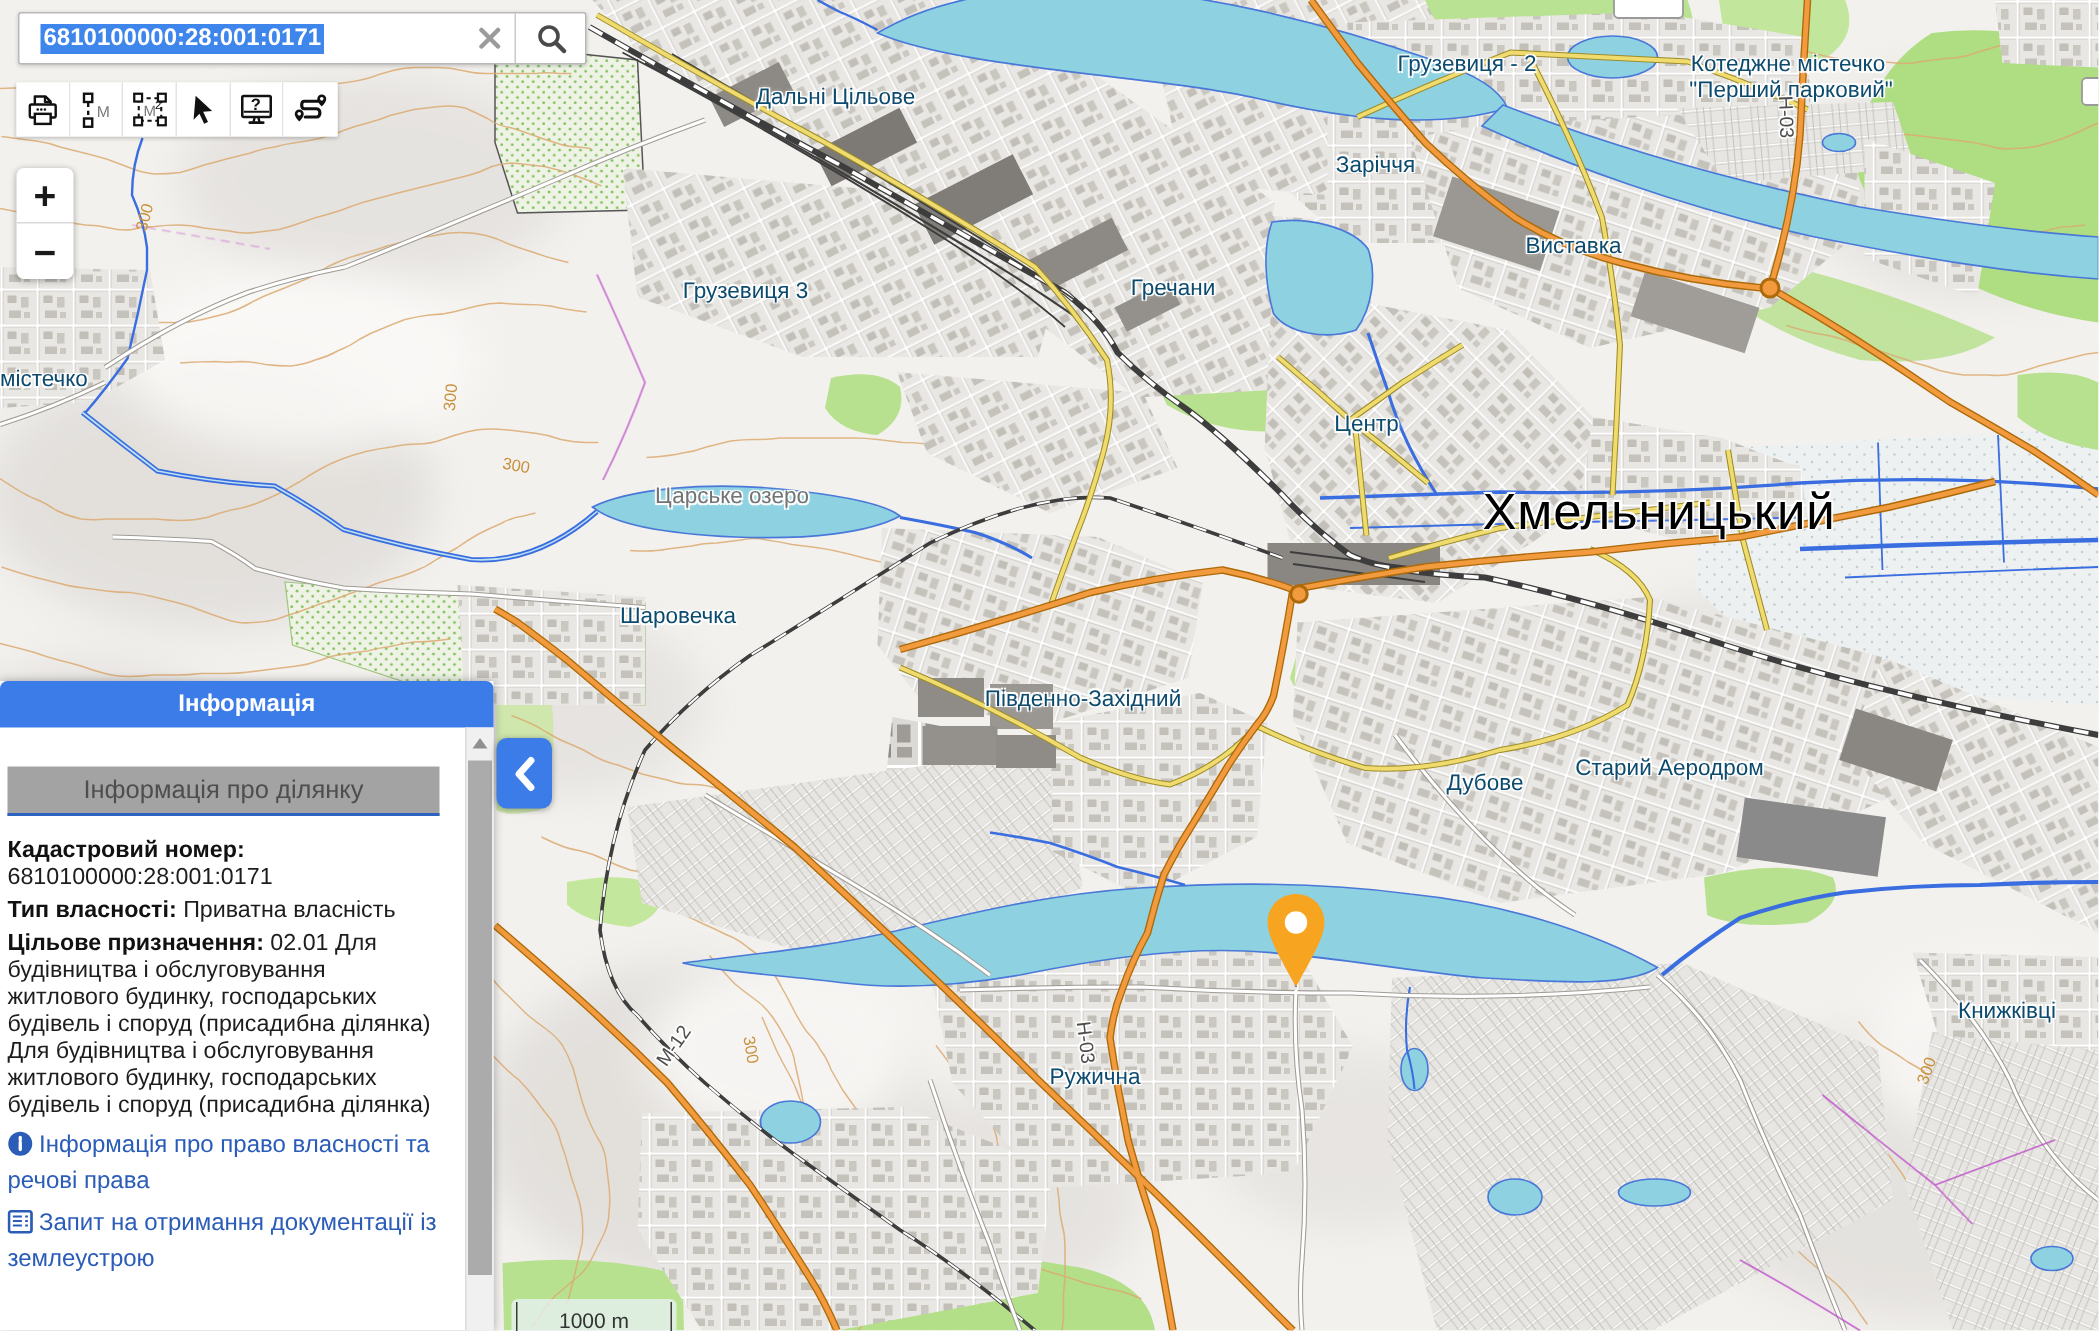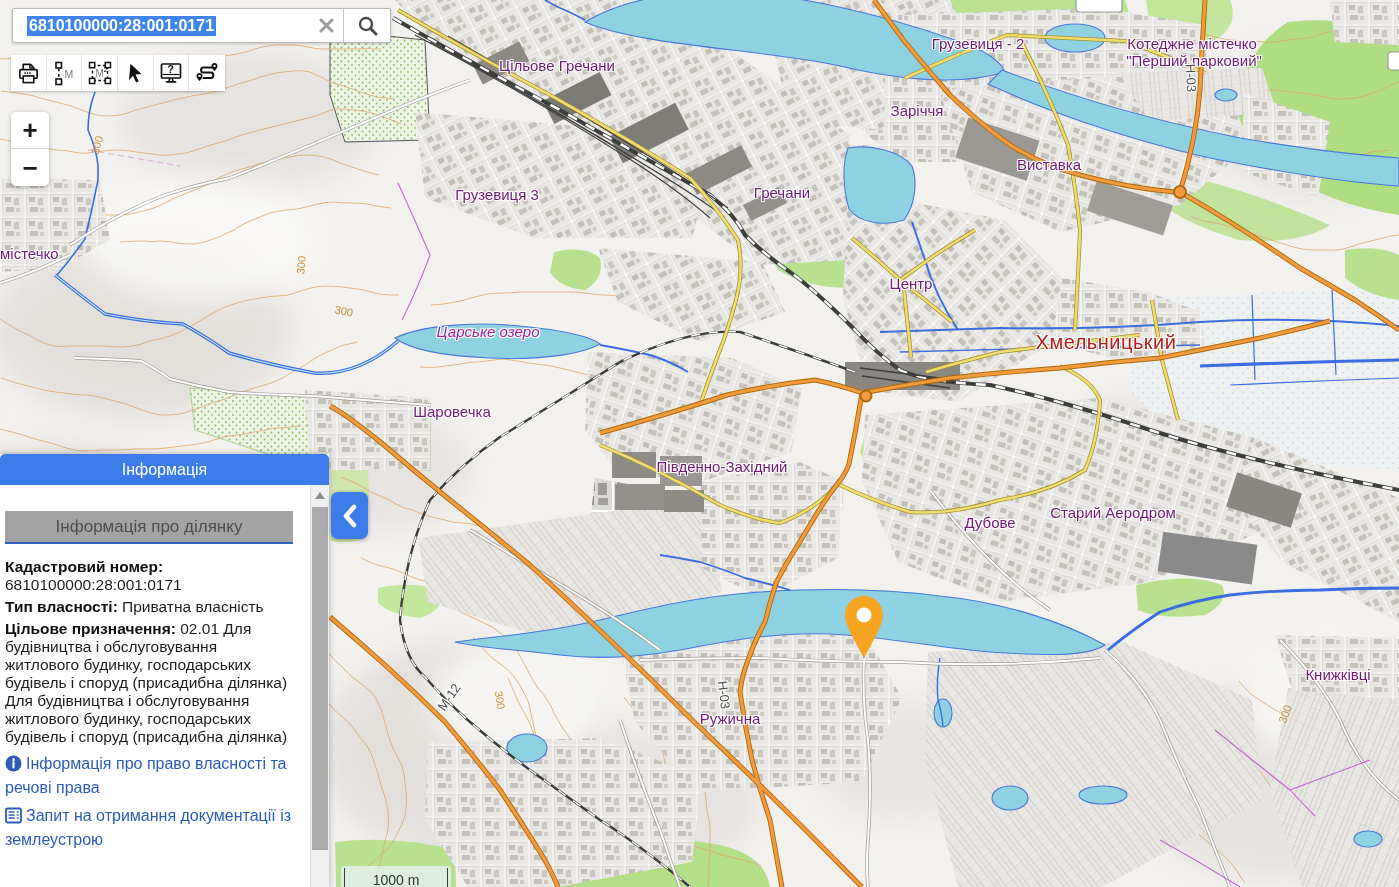--- a/index.html
+++ b/index.html
@@ -2,24 +2,24 @@
 <html><head>
 <meta charset="utf-8">
 <style>
   * { margin:0; padding:0; box-sizing:border-box; }
   html,body { width:1399px; height:887px; overflow:hidden; font-family:"Liberation Sans", sans-serif; }
   #app { position:relative; width:1399px; height:887px; overflow:hidden; background:#f3f1ee; }
 
   
   #map-canvas { position:absolute; left:0; top:0; width:1399px; height:887px; }
   #map-labels { position:absolute; left:0; top:0; width:1399px; height:887px; pointer-events:none; }
-  .mlabel { position:absolute; transform:translate(-50%,-50%); white-space:pre; color:#701a75;
+  .mlabel { position:absolute; transform:translate(-50%,-50%); white-space:pre; color:#0c4a6e;
             font-size:15px; text-shadow:-1px -1px 0 #fff, 1px -1px 0 #fff, -1px 1px 0 #fff, 1px 1px 0 #fff, 0 0 3px #fff; }
-  .mlabel.city { font-size:20px; color:#b91c1c; letter-spacing:.5px; }
-  .mlabel.water { color:#a21caf;font-style:italic; }
+  .mlabel.city { font-size:34px; color:#000000; letter-spacing:.5px; }
+  .mlabel.water { color:#737373; }
   .mlabel.road { font-size:13px; color:#4d4d4d; }
   .mlabel.contour { font-size:11px; color:#c8913e; text-shadow:none; }
   .mlabel.edge { transform:translate(0,-50%); }
 
   
   #marker { position:absolute; width:44px; height:66px; transform:translate(-50%,-100%); pointer-events:none; }
 
   
   #search-box { position:absolute; left:12px; top:8px; width:379px; height:35px; background:#fff;
     border:1px solid #b9b9b9; border-radius:2px; display:flex; align-items:stretch;
@@ -42,21 +42,21 @@
   #zoom-control { position:absolute; left:11px; top:112px; width:38px; height:74px; background:#fff;
      border-radius:5px; box-shadow:0 1px 4px rgba(0,0,0,.3); overflow:hidden; }
   .zbtn { width:100%; height:37px; display:flex; align-items:center; justify-content:center;
      font-size:26px; font-weight:bold; color:#1a1a1a; cursor:pointer; line-height:1; }
   #zoom-in { border-bottom:1px solid #d9d9d9; }
 
   
   #info-panel { position:absolute; left:0; top:454px; width:329px; height:433px; background:#fff;
      box-shadow:0 0 6px rgba(0,0,0,.3); }
   #panel-header { height:31px; background:#3c7ce8; border-radius:5px 5px 0 0; color:#fff;
-     display:flex; align-items:center; justify-content:center; font-size:16px; }
+     display:flex; align-items:center; justify-content:center; font-size:16px;font-weight:bold; }
   #panel-body { position:absolute; top:31px; left:0; right:19px; bottom:0; overflow:hidden; padding:26px 17px 0 5px; }
   #section-title { background:#a3a3a3; border-bottom:2px solid #2e63c4; height:33px; display:flex;
      align-items:center; justify-content:center; font-size:17px; color:#4e4e4e; margin-bottom:14px; }
   .field { font-size:15.5px; line-height:18px; color:#1d1d1d; margin-bottom:4px; }
   .field b { color:#111; }
   .plink { display:block; font-size:16px; line-height:21px; color:#2a5cb8; margin-top:7px; cursor:pointer; text-decoration:none; }
   .plink .licon { display:inline-block; vertical-align:-3px; margin-right:4px; }
 
   
   #panel-scrollbar { position:absolute; top:31px; right:0; bottom:0; width:19px; background:#f0f0f0;
@@ -411,21 +411,21 @@
       <path d="M398,183 Q415,220 430,255 Q418,288 402,320"></path>
       <path d="M1215,730 Q1252,760 1290,790 Q1303,804 1315,816"></path>
       <path d="M1290,790 Q1330,775 1370,760"></path>
       <path d="M1160,840 Q1200,862 1240,887"></path>
       <path d="M88,150 Q135,158 180,166" stroke-dasharray="6 4" opacity=".45"></path>
     </g>
   </svg>
   </div>
 
   <div id="map-labels">
-      <div class="mlabel place" style="left: 557px; top: 65px;">Цільове Гречани</div>
+      <div class="mlabel place" style="left: 557px; top: 65px;">Дальні Цільове</div>
       <div class="mlabel place" style="left: 978px; top: 43px;">Грузевиця - 2</div>
       <div class="mlabel place" style="left: 1192px; top: 43px;">Котеджне містечко</div>
       <div class="mlabel place" style="left: 1194px; top: 60px;">"Перший парковий"</div>
       <div class="mlabel place" style="left: 917px; top: 110px;">Заріччя</div>
       <div class="mlabel place" style="left: 1049px; top: 164px;">Виставка</div>
       <div class="mlabel place" style="left: 497px; top: 194px;">Грузевиця 3</div>
       <div class="mlabel place" style="left: 757px; top: 192px; margin-left: 25px;">Гречани</div>
       <div class="mlabel place" style="left: 911px; top: 283px;">Центр</div>
       <div class="mlabel city" style="left: 1106px; top: 342px;">Хмельницький</div>
       <div class="mlabel water" style="left: 488px; top: 331px;">Царське озеро</div>

